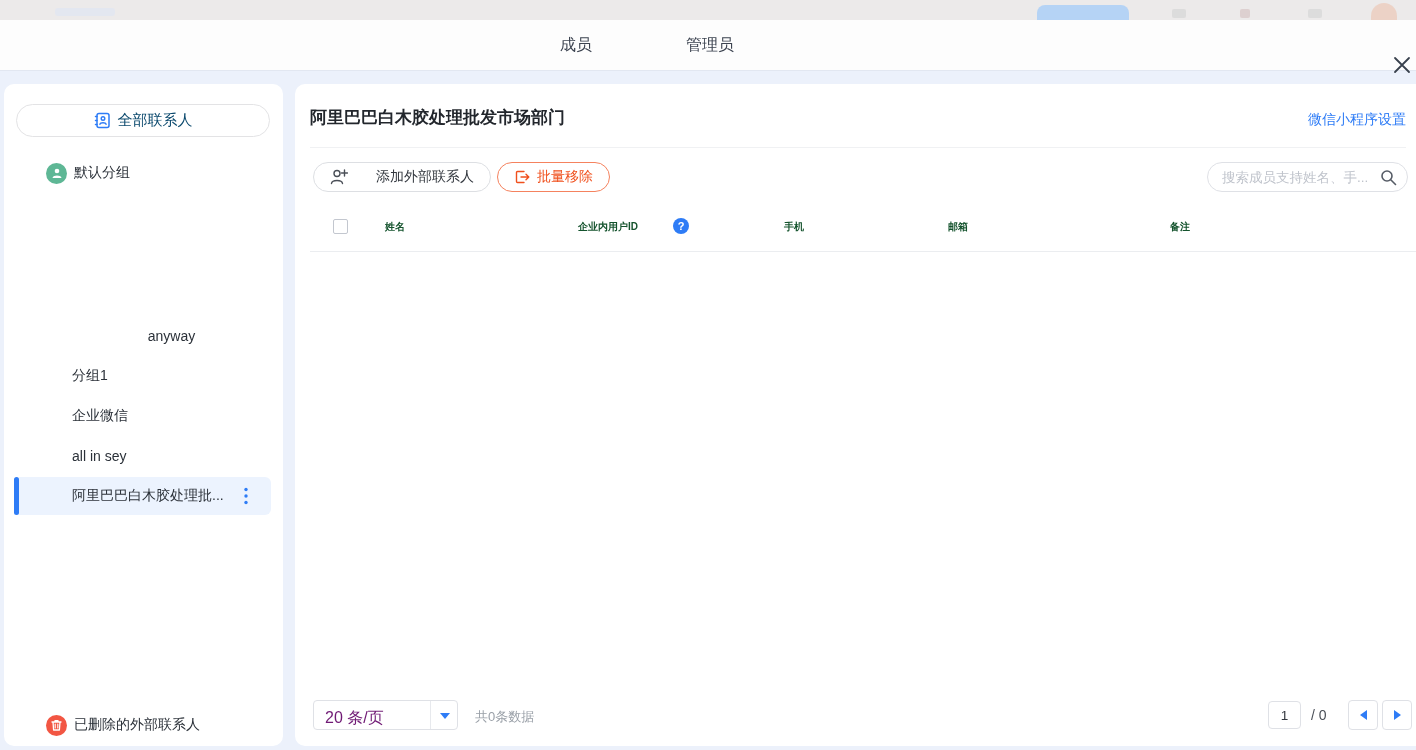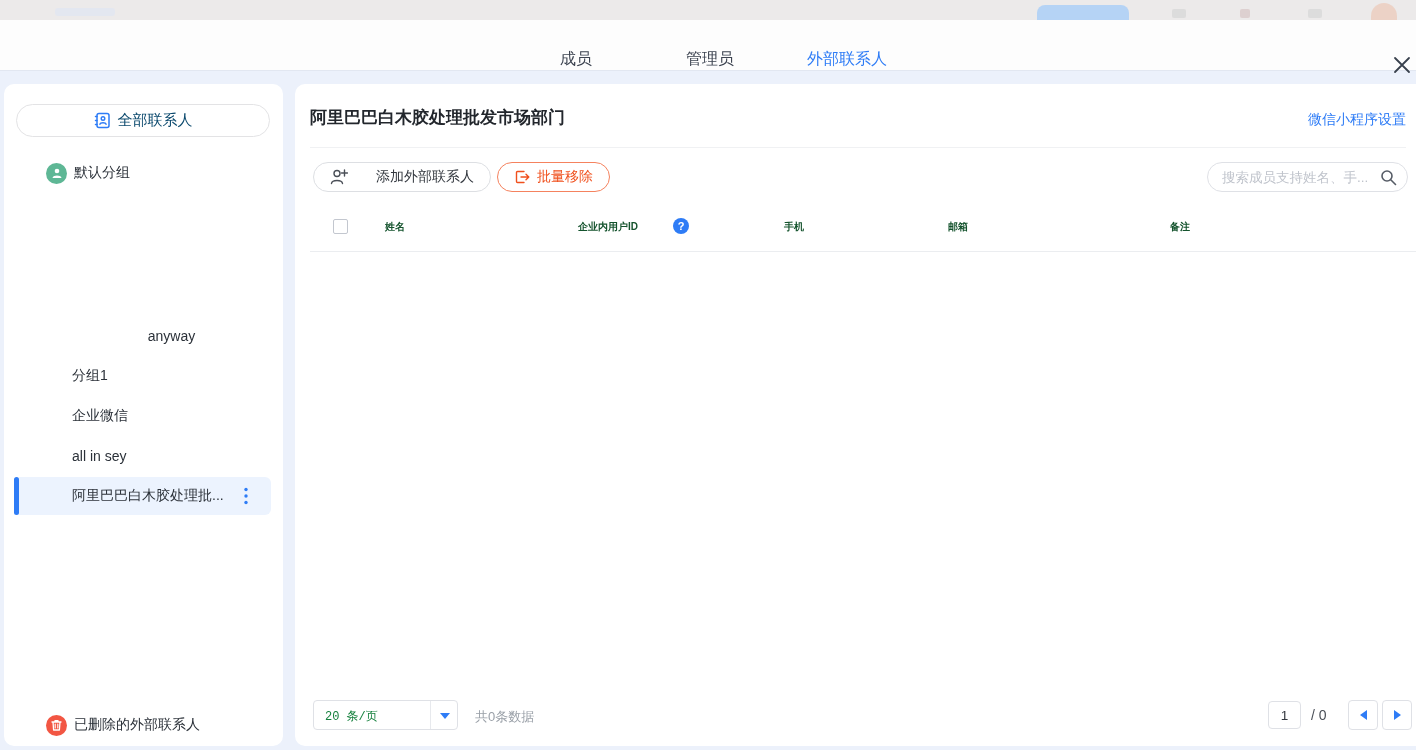--- a/index.html
+++ b/index.html
@@ -9,21 +9,21 @@
   
   .backdrop-strip { position:absolute; left:0; top:0; width:1416px; height:20px; background:#eceaea; }
   .bd-logo { position:absolute; left:55px; top:8px; width:60px; height:8px; background:#dfe6f2; border-radius:3px; opacity:.7; }
   .bd-btn { position:absolute; left:1037px; top:5px; width:92px; height:15px; background:#abcff7; border-radius:8px 8px 0 0; opacity:.85; }
   .bd-ic { position:absolute; top:9px; width:14px; height:9px; background:#d8d8d8; border-radius:2px; opacity:.8; }
   .bd-avatar { position:absolute; left:1371px; top:3px; width:26px; height:17px; background:#eccfc2; border-radius:13px 13px 0 0; opacity:.9; }
   .bd-dot { position:absolute; left:1240px; top:9px; width:10px; height:9px; background:#d9c9c9; border-radius:2px; opacity:.8; }
 
   
   .tabbar { position:absolute; left:0; top:20px; width:1416px; height:50px; background:#fdfdfd; box-shadow:0 1px 0 rgba(0,0,0,.04); }
-  .tab { position:absolute; top:0; height:50px; display:flex; align-items:flex-end; justify-content:center; font-size:16px; color:#3c4350; cursor:pointer; }
+  .tab { position:absolute; top:0; height:50px; display:flex; align-items:center; justify-content:center; font-size:16px; color:#3c4350; cursor:pointer; }
   .tab.active { color:#2e7cf6; }
   .tab-underline { position:absolute; left:798px; top:64px; width:98px; height:4px; border-radius:2px; background:#2e7cf6; }
   .close-btn { position:absolute; left:1390px; top:33px; width:24px; height:24px; display:flex; align-items:center; justify-content:center; cursor:pointer; }
 
   
   .sidebar { position:absolute; left:4px; top:84px; width:279px; height:662px; background:#ffffff; border-radius:10px; }
   .mainpanel { position:absolute; left:295px; top:84px; width:1121px; height:662px; background:#ffffff; border-radius:10px 0 0 10px; }
 
   
   .all-contacts { position:absolute; left:12px; top:20px; width:254px; height:33px; border:1px solid #e3e3e5; border-radius:17px;
@@ -61,21 +61,21 @@
   .thead { position:absolute; left:0; top:130px; width:1121px; height:37px; }
   .th { position:absolute; top:6px; font-size:10px; font-weight:bold; color:#14532d; white-space:nowrap; }
   .checkbox { position:absolute; left:38px; top:5px; width:15px; height:15px; border:1px solid #c3c7cf; border-radius:2px; background:#fff; cursor:pointer; }
   .help-badge { position:absolute; left:378px; top:4px; width:16px; height:16px; border-radius:50%; background:#2e7cf6; color:#fff;
                 font-size:11px; font-weight:bold; display:flex; align-items:center; justify-content:center; cursor:pointer; }
   .thead-divider { position:absolute; left:15px; right:0; top:167px; height:1px; background:#ebedf0; }
 
   
   .pager { position:absolute; left:0; bottom:16px; width:1121px; height:30px; }
   .pagesize { position:absolute; left:18px; top:0; width:145px; height:30px; border:1px solid #dfe1e6; border-radius:4px; background:#fff; cursor:pointer; }
-  .pagesize .val { position:absolute; left:11px; top:7px; font-size:12px; color:#15803d;font-family:Liberation Mono, monospace; }
+  .pagesize .val { position:absolute; left:11px; top:7px; font-size:16px; color:#701a75; }
   .pagesize .vdiv { position:absolute; left:116px; top:0; width:1px; height:28px; background:#e7e9ed; }
   .pagesize .caret { position:absolute; left:126px; top:12px; width:0; height:0; border-left:5px solid transparent; border-right:5px solid transparent; border-top:6px solid #2e7cf6; }
   .total-text { position:absolute; left:180px; top:8px; font-size:13px; color:#9aa0a8; }
   .page-input { position:absolute; left:973px; top:1px; width:33px; height:28px; border:1px solid #dfe1e6; border-radius:4px; background:#fff;
                 display:flex; align-items:center; justify-content:center; font-size:13.5px; color:#33383f; }
   .page-sep { position:absolute; left:1016px; top:7px; font-size:14px; color:#4a4f57; }
   .nav-btn { position:absolute; top:0; width:30px; height:30px; border:1px solid #dfe1e6; border-radius:4px; background:#fff;
              display:flex; align-items:center; justify-content:center; cursor:pointer; }
   .nav-prev { left:1053px; }
   .nav-next { left:1087px; }
@@ -94,23 +94,20 @@
   <div class="bd-avatar"></div>
 </div>
 
 <div class="tabbar">
   <div class="tab" style="left:548px; width:56px;">
       <span>成员</span>
     </div>
   <div class="tab" style="left:676px; width:68px;">
       <span>管理员</span>
     </div>
-  <div class="tab active" style="left:798px; width:98px;">
-      <span>外部联系人</span>
-    </div>
   <div class="tab-underline"></div>
   <div class="close-btn">
     <svg width="20" height="20" viewBox="0 0 20 20">
         <path d="M3 3 L17 17 M17 3 L3 17" stroke="#39414d" stroke-width="1.8" stroke-linecap="round"></path>
       </svg>
   </div>
 </div>
 
 <div class="sidebar">
 

